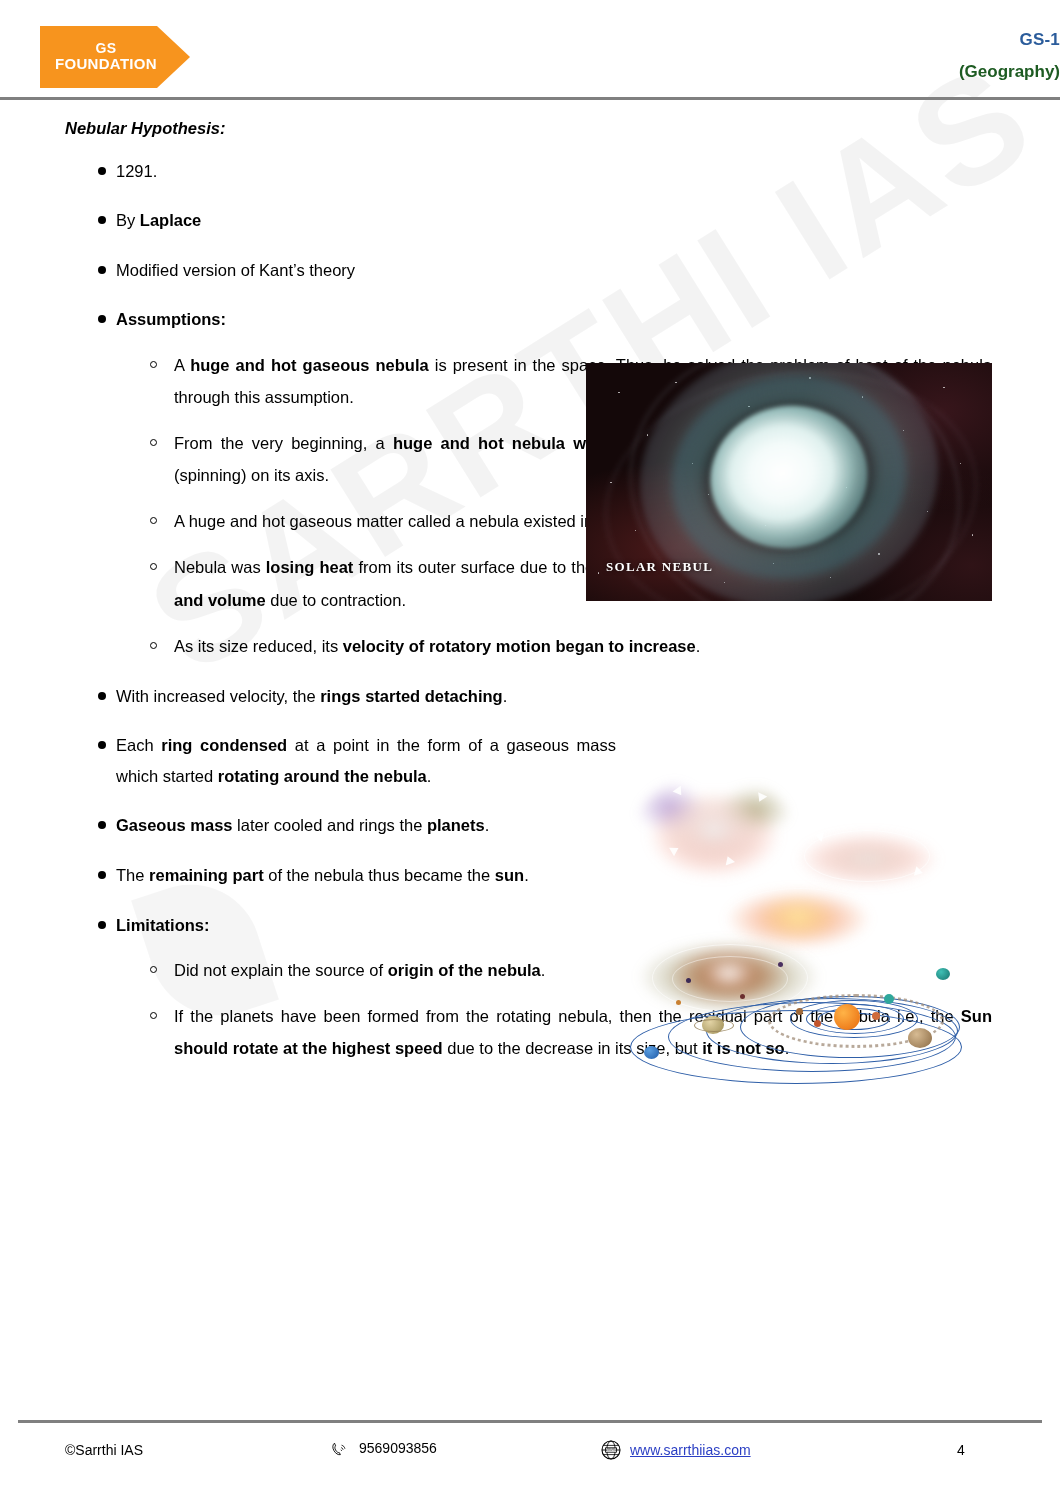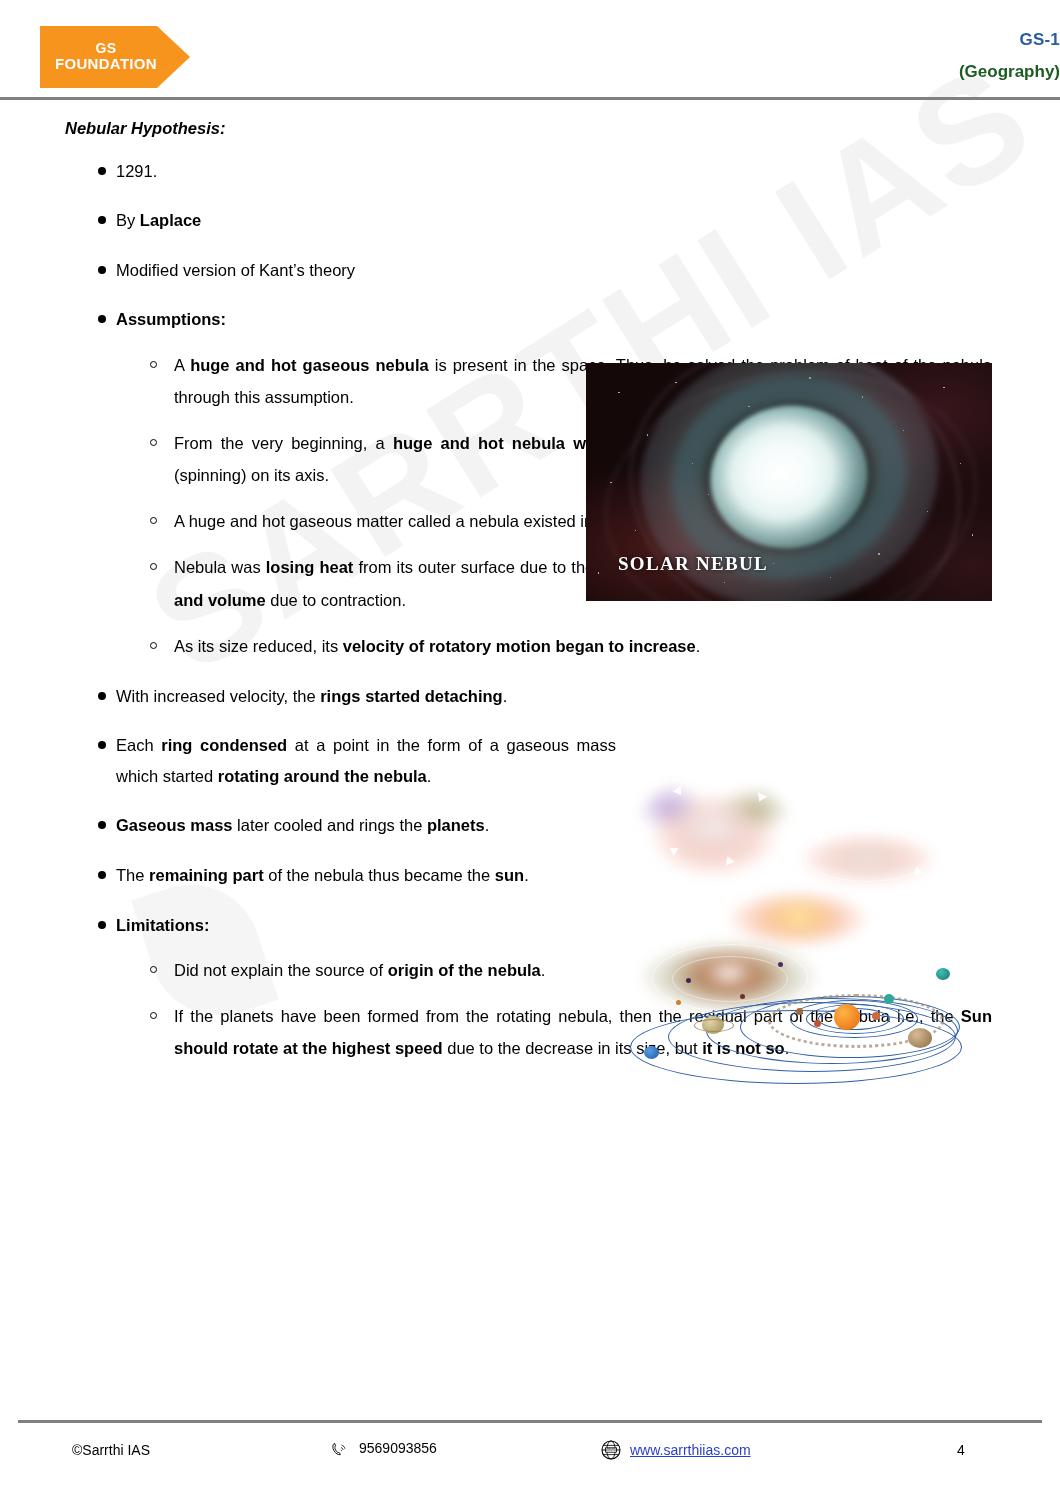--- a/index.html
+++ b/index.html
@@ -264,25 +264,25 @@
     position: absolute;
     border-radius: 50%;
     border: 2px solid rgba(190,200,215,0.18);
     filter: blur(2.5px);
   }
   .neb-arm-a { left: 42px; top: -16px; width: 330px; height: 280px; transform: rotate(16deg); }
   .neb-arm-b { left: 18px; top: 10px; width: 370px; height: 250px; transform: rotate(-8deg);
                border-color: rgba(160,150,170,0.14); }
   .neb-caption {
     position: absolute;
-    left: 32px;
+    left: 20px;
     bottom: 26px;
     color: #ffffff;
     font-family: "Liberation Serif", serif;
-    font-size: 19px;
+    font-size: 13px;
     letter-spacing: 1.3px;
     font-weight: bold;
     text-shadow: 0 0 4px rgba(0,0,0,0.8);
   }
   .stars { position: absolute; left:0; top:0; width:100%; height:100%; }
   .stars span {
     position: absolute;
     background: #ffffff;
     border-radius: 50%;
     width: 1.3px; height: 1.3px;
@@ -368,21 +368,21 @@
   }
   .footer {
     position: absolute;
     left: 0; right: 0;
     bottom: 28px;
     height: 38px;
     display: flex;
     align-items: center;
     font-size: 14px;
   }
-  .f-copy { position: absolute; left: 72px; }
+  .f-copy { position: absolute; left: 65px; }
   .f-phone { position: absolute; left: 330px; display: flex; gap: 9px; }
   .f-web { position: absolute; left: 600px; display: flex; align-items: center; gap: 8px; }
   .f-web a {
     color: #2b3fc4;
     text-decoration: underline;
   }
   .f-page { position: absolute; left: 957px; }
   .icon-svg { display: block; }
 </style>
 </head>

